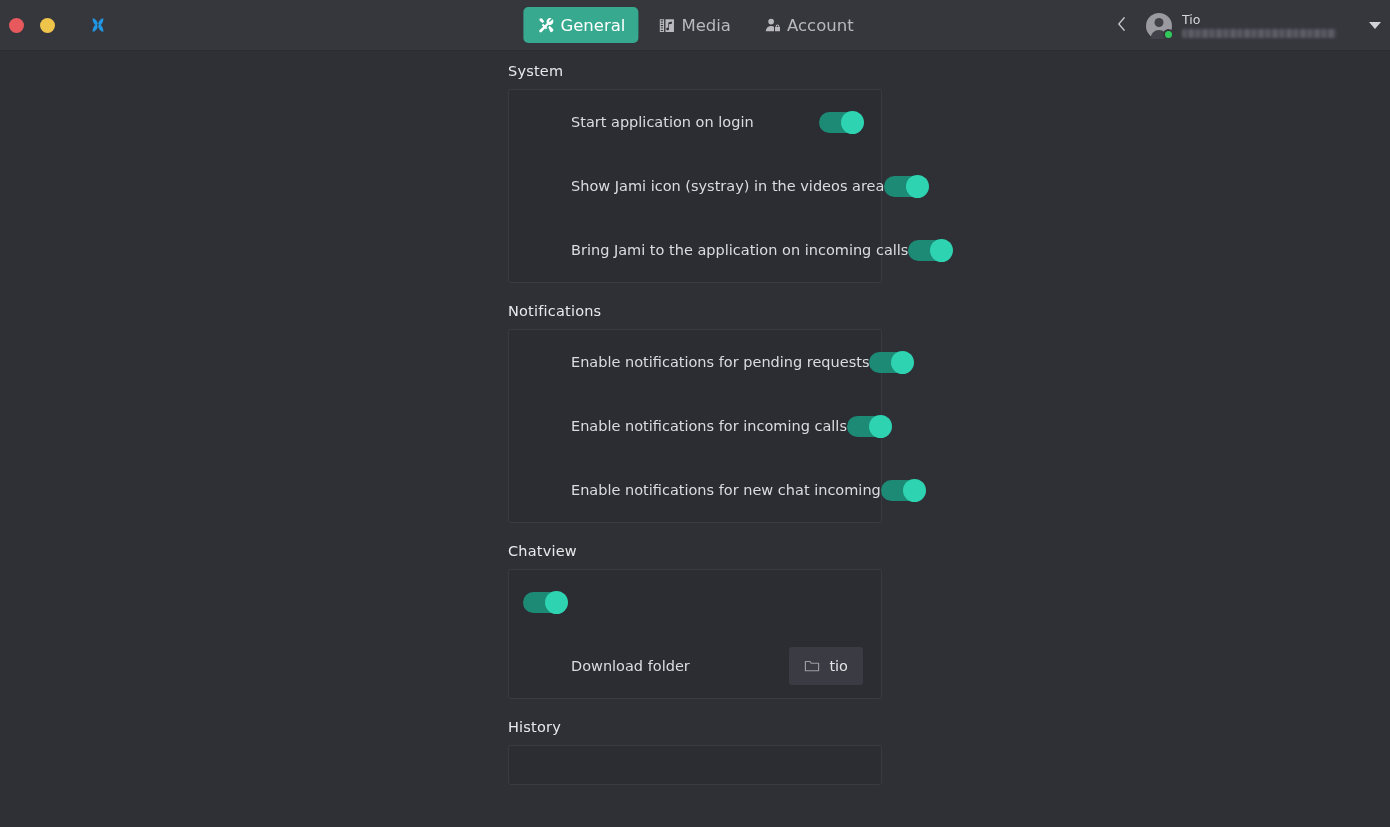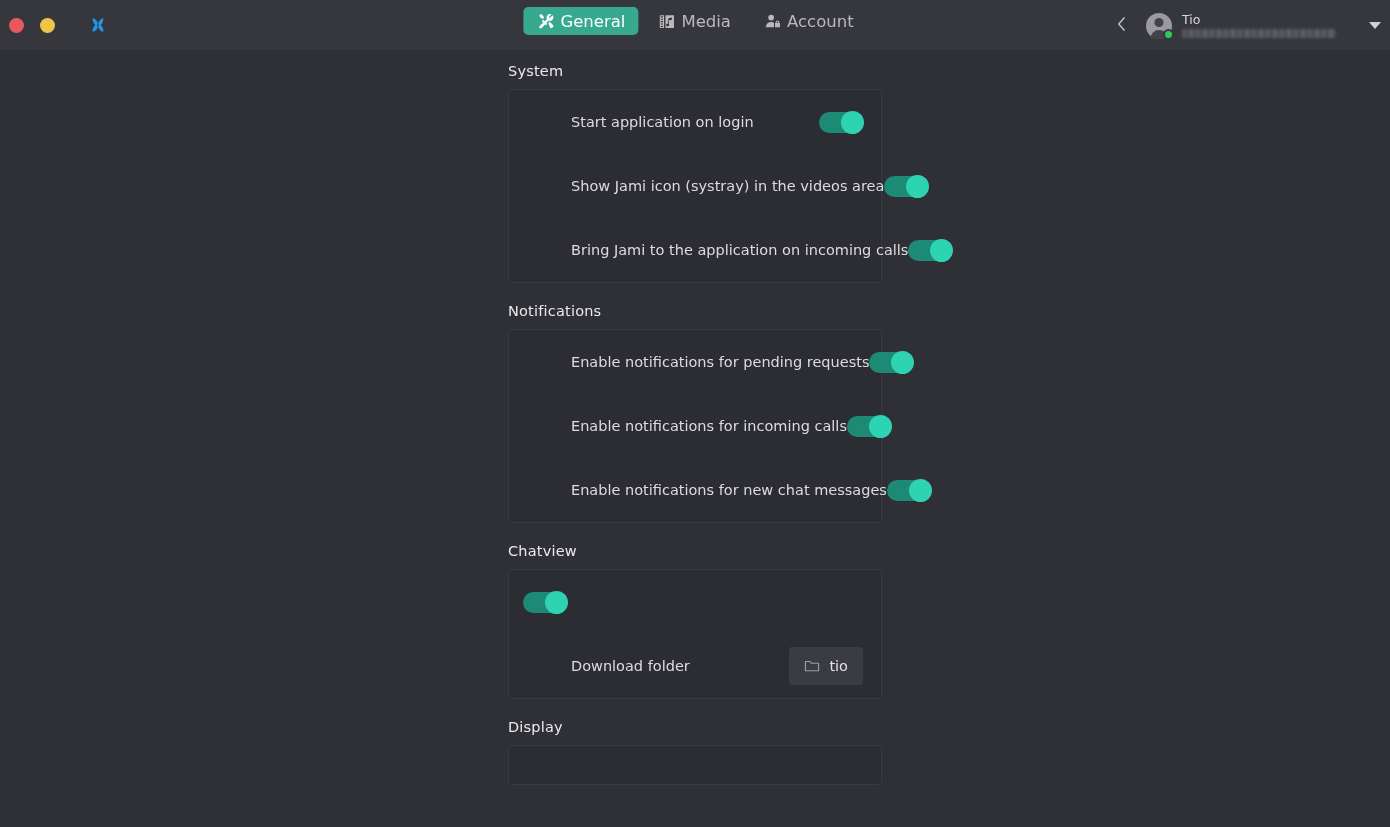--- a/index.html
+++ b/index.html
@@ -54,21 +54,21 @@
     transform: translateX(-50%);
     top: 7px;
     display: flex;
     align-items: center;
     gap: 6px;
   }
   .tab {
     display: flex;
     align-items: center;
     gap: 5px;
-    height: 28px;
+    height: 36px;
     padding: 0 13px;
     border-radius: 5px;
     color: #b9b9bd;
     font-size: 16.5px;
     cursor: pointer;
     white-space: nowrap;
     user-select: none;
   }
   .tab .tab-ico {
     display: flex;
@@ -388,21 +388,21 @@
       </div>
 
       <div class="setting-row">
         <span class="setting-label">Enable notifications for incoming calls</span>
         <span class="toggle">
             <span class="knob"></span>
           </span>
       </div>
 
       <div class="setting-row">
-        <span class="setting-label">Enable notifications for new chat messages</span>
+        <span class="setting-label">Enable notifications for new chat incoming</span>
         <span class="toggle">
             <span class="knob"></span>
           </span>
       </div>
 
     </div>
 
     <div class="section-title">Chatview</div>
     <div class="card">
 
@@ -420,17 +420,17 @@
             <svg width="16" height="14" viewBox="0 0 18 15" fill="none" stroke="#9d9da5" stroke-width="1.3" stroke-linejoin="round">
               <path d="M1.6 12.8 L1.6 2.4 L6.6 2.4 L8.1 4.4 L16.4 4.4 L16.4 12.8 Z"></path>
             </svg>
           </span>
           <span>tio</span>
         </button>
       </div>
 
     </div>
 
-    <div class="section-title">Display</div>
+    <div class="section-title">History</div>
     <div class="card" style="height:40px"></div>
 
   </div>
 </div>
 
 </body></html>

